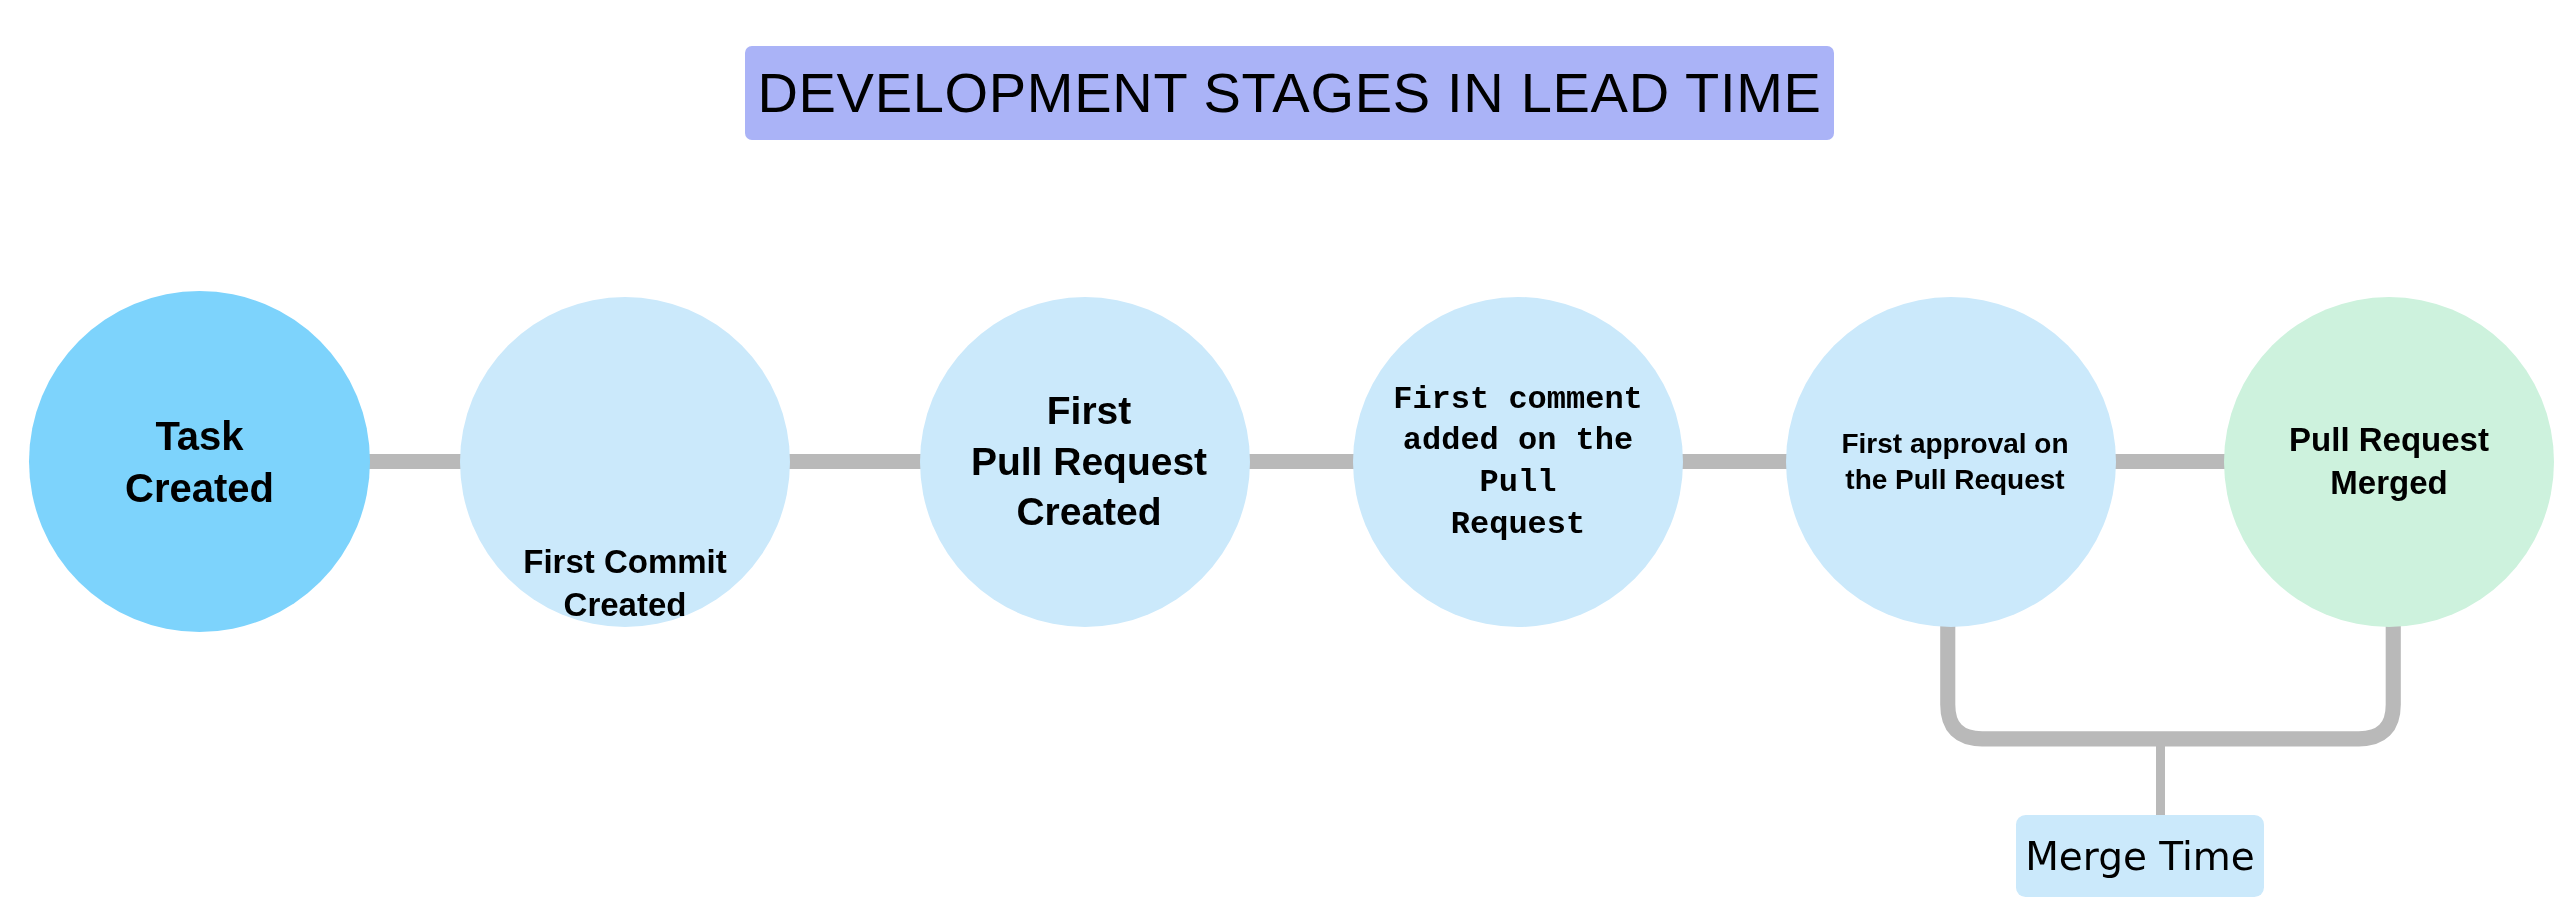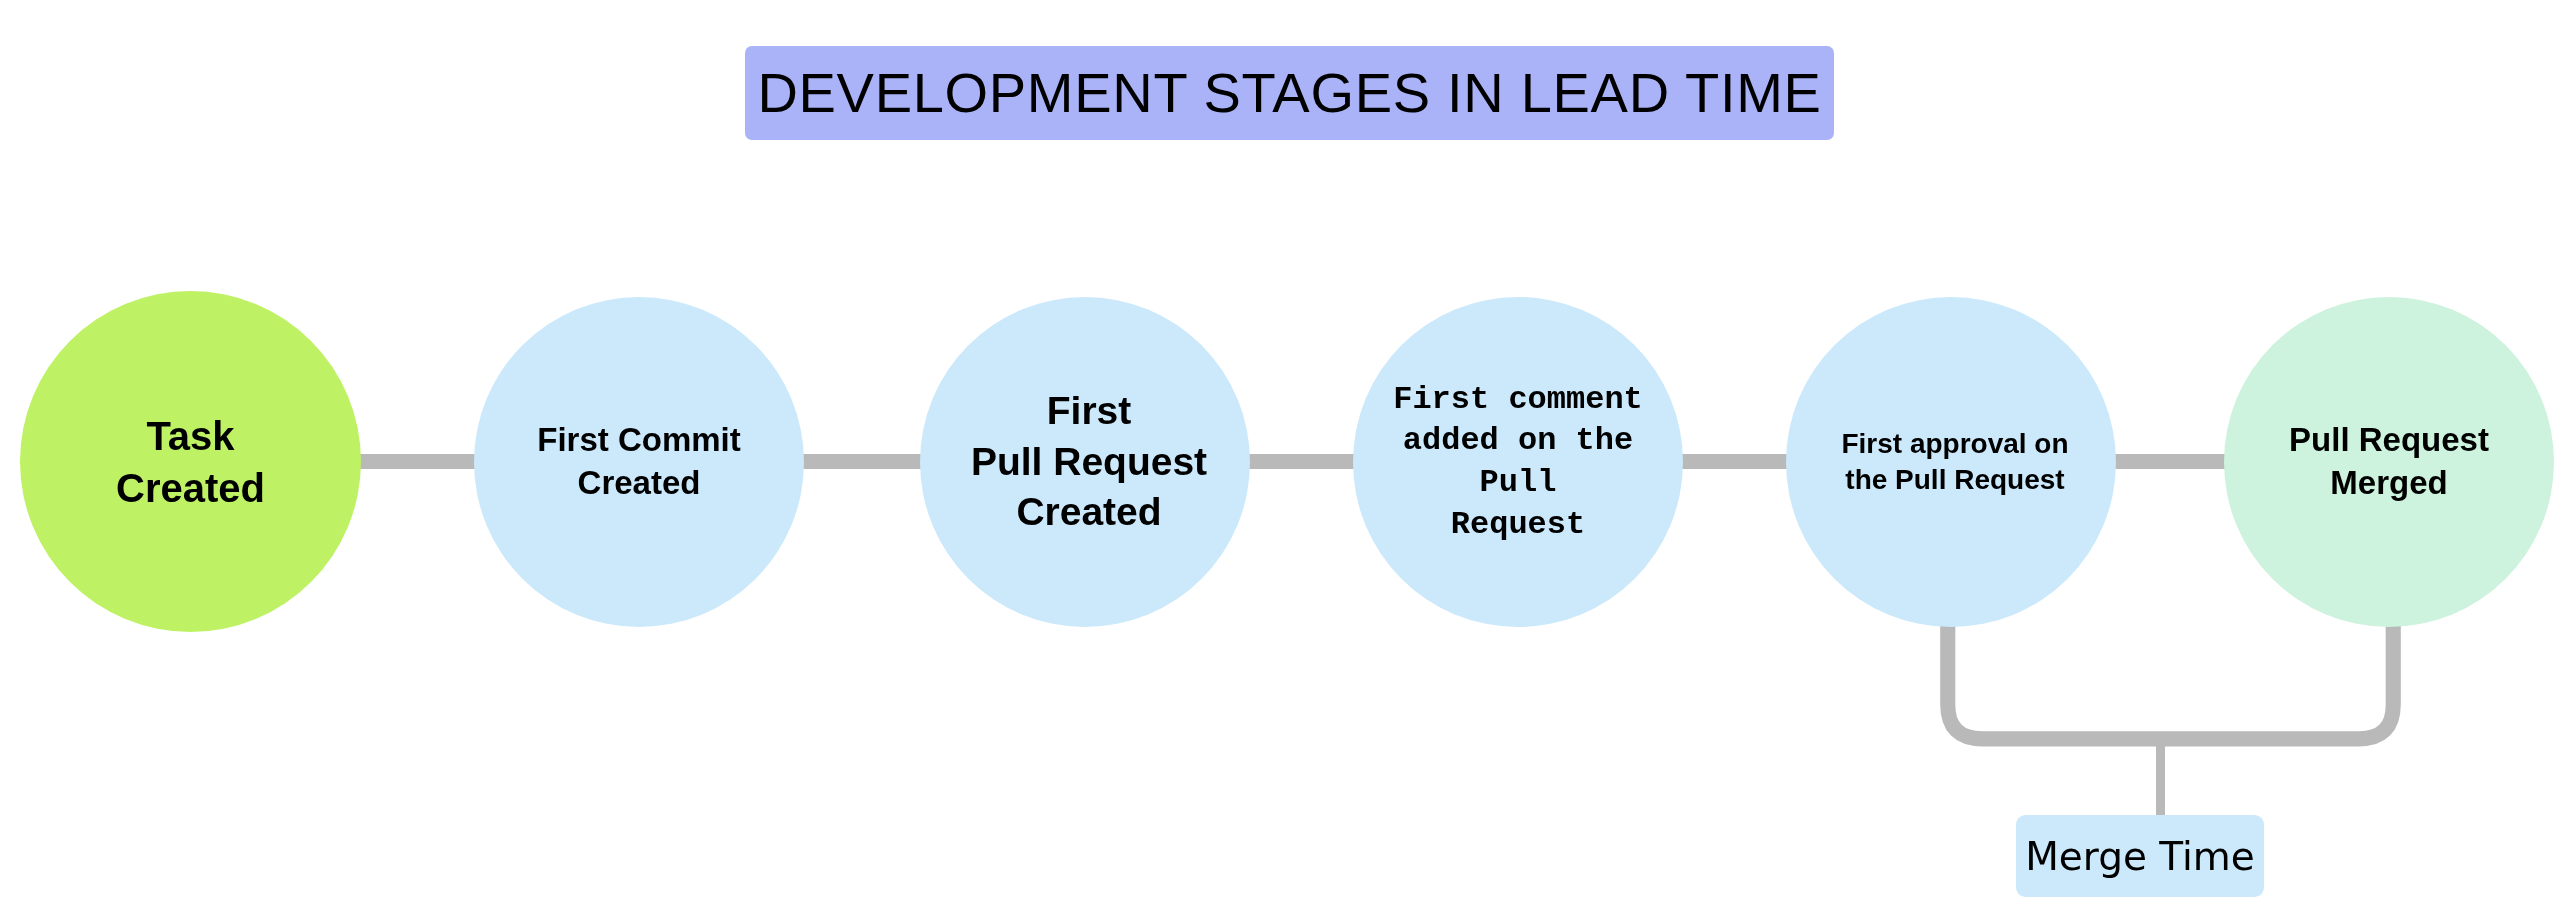--- a/index.html
+++ b/index.html
@@ -121,26 +121,26 @@
   <div id="title-banner">
     <span id="title-text">DEVELOPMENT STAGES IN LEAD TIME</span>
   </div>
 
   <div class="connector" style="left:347px; top:454px; width:155px;"></div>
   <div class="connector" style="left:787px; top:454px; width:148px;"></div>
   <div class="connector" style="left:1230px; top:454px; width:137px;"></div>
   <div class="connector" style="left:1666px; top:454px; width:137px;"></div>
   <div class="connector" style="left:2102px; top:454px; width:141px;"></div>
 
-  <div class="stage-node" style="left:20px; top:291px; width:341px; height:341px; background:#bef264;">
+  <div class="stage-node" style="left:29px; top:291px; width:341px; height:341px; background:#7dd3fc;">
     <span class="stage-label" style="font-size:40px;">Task
 Created</span>
   </div>
 
-  <div class="stage-node" style="left:474px; top:297px; width:330px; height:330px; background:#cbe9fb;">
+  <div class="stage-node" style="left:460px; top:297px; width:330px; height:330px; background:#cbe9fb;align-items:flex-end;">
     <span class="stage-label" style="font-size:33px;">First Commit
 Created</span>
   </div>
 
   <div class="stage-node" style="left:920px; top:297px; width:330px; height:330px; background:#cbe9fb;">
     <span class="stage-label" style="font-size:39px;margin-left:8px;">First
 Pull Request
 Created</span>
   </div>
 

